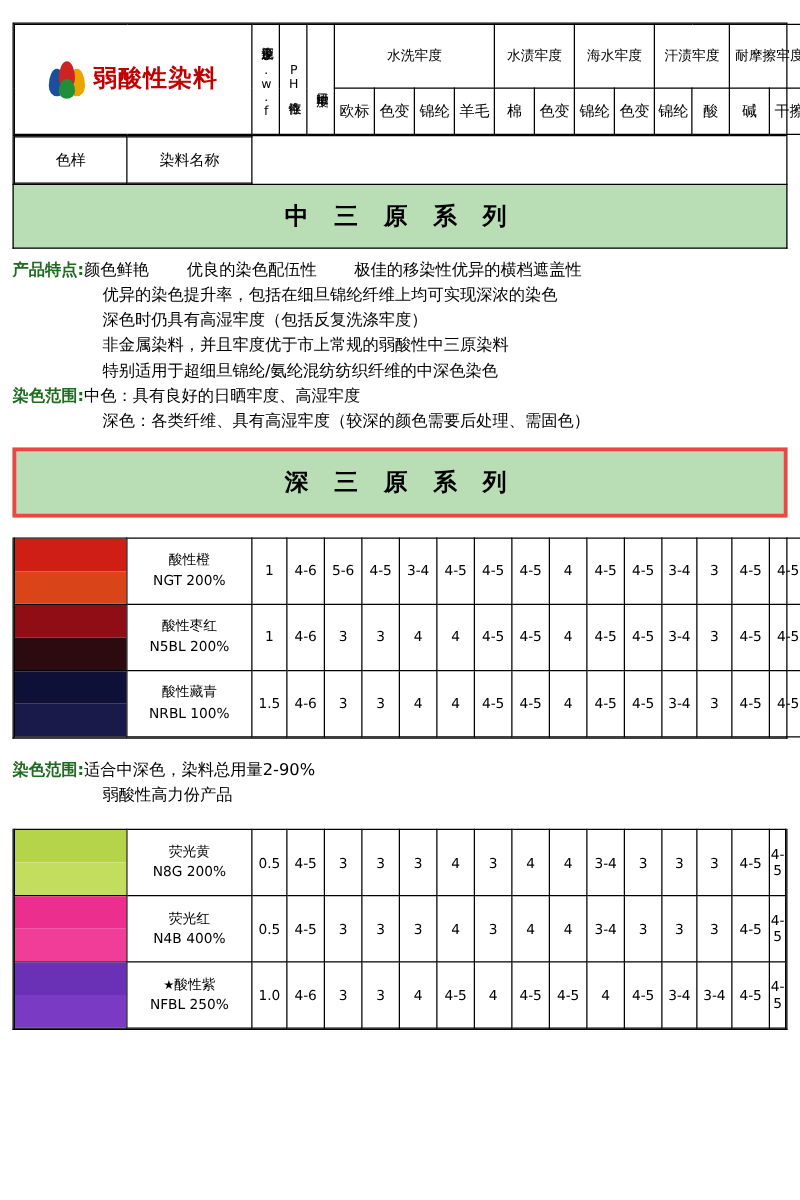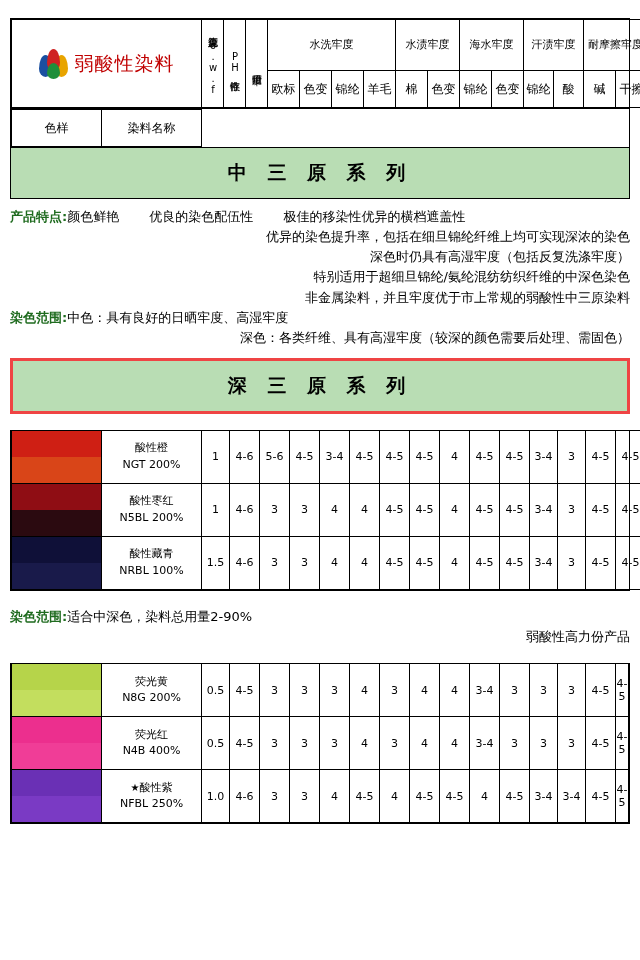--- a/index.html
+++ b/index.html
@@ -61,21 +61,21 @@
     height: 22px;
     border-radius: 50% 50% 50% 50% / 62% 62% 38% 38%;
     transform: rotate(0deg);
   }
   .flame.l { left: 0px;  top: 8px;  background: #1a4fa0; }
   .flame.m { left: 8px;  top: 2px;  background: #cf2222; }
   .flame.r { left: 16px; top: 8px;  background: #e8a400; }
   .flame.g { left: 8px;  top: 16px; background: #1f8f3a; width: 13px; height: 16px; }
   .brand-text {
     font-size: 19px;
-    font-weight: normal;
+    font-weight: bold;
     letter-spacing: 1px;
     color: #c00000;
     white-space: nowrap;
   }
   .vtext {
     writing-mode: vertical-rl;
     text-orientation: upright;
     letter-spacing: 0px;
     display: inline-block;
     font-size: 10px;
@@ -122,21 +122,20 @@
     color: #1f6b1f;
     font-weight: bold;
     white-space: nowrap;
     flex: 0 0 auto;
   }
   .note-val {
     flex: 1 1 auto;
   }
   .note-indent {
     padding-left: 72px;
-    text-align: right;
   }
   .note-val.spaced span { margin-right: 26px; }
 
   
   .data-wrap {
     margin: 16px 10px;
     border: 1px solid #000;
     border-top: none;
   }
   table.data {
@@ -264,22 +263,22 @@
     <div class="note-line">
       <span class="note-key">产品特点:</span>
       <span class="note-val spaced">
         <span>颜色鲜艳</span>
         <span>优良的染色配伍性</span>
         <span>极佳的移染性优异的横档遮盖性</span>
       </span>
     </div>
     <div class="note-indent">优异的染色提升率，包括在细旦锦纶纤维上均可实现深浓的染色</div>
     <div class="note-indent">深色时仍具有高湿牢度（包括反复洗涤牢度）</div>
+    <div class="note-indent">非金属染料，并且牢度优于市上常规的弱酸性中三原染料</div>
     <div class="note-indent">特别适用于超细旦锦纶/氨纶混纺纺织纤维的中深色染色</div>
-    <div class="note-indent">非金属染料，并且牢度优于市上常规的弱酸性中三原染料</div>
     <div class="note-line">
       <span class="note-key">染色范围:</span>
       <span class="note-val">中色：具有良好的日晒牢度、高湿牢度</span>
     </div>
     <div class="note-indent">深色：各类纤维、具有高湿牢度（较深的颜色需要后处理、需固色）</div>
   </div>
 
   <div class="banner banner-standalone">深 三 原 系 列</div>
   <div class="data-wrap">
     <table class="data">

